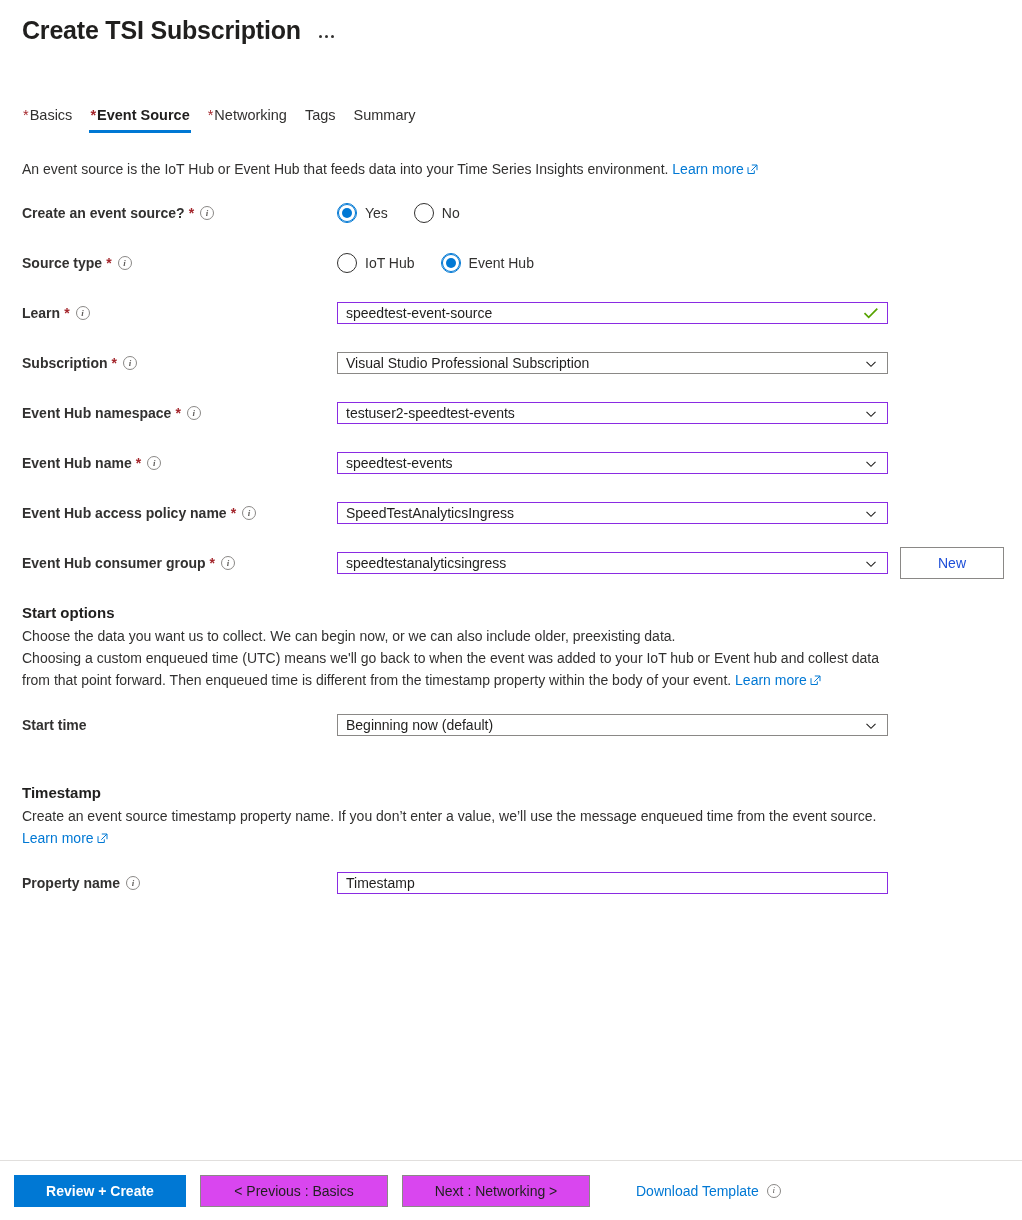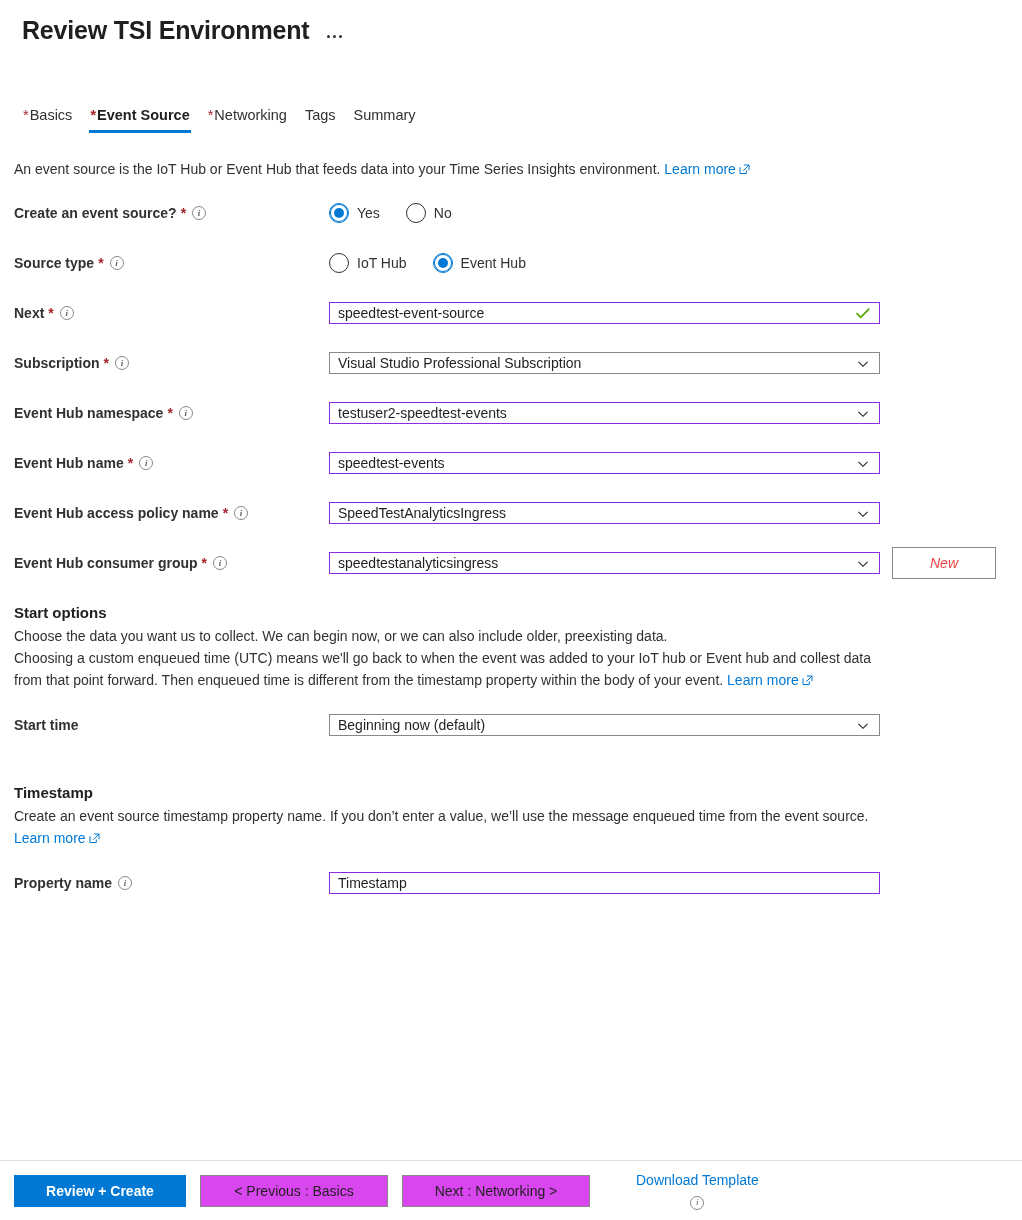--- a/index.html
+++ b/index.html
@@ -65,21 +65,21 @@
   .tab.active { font-weight: 700; color: #201f1e; }
   .tab.active::after {
     content: "";
     position: absolute;
     left: 8px; right: 8px; bottom: 0;
     height: 3px;
     background: #0078d4;
   }
 
   
-  .content { padding: 0 14px; }
+  .content { padding: 0 22px; }
 
   .intro {
     font-size: 14px;
     color: #323130;
     margin-top: 26px;
     line-height: 20px;
   }
   a.link {
     color: #0078d4;
     text-decoration: none;
@@ -163,24 +163,23 @@
     flex: none;
   }
 
   .btn-new {
     height: 32px;
     min-width: 104px;
     padding: 0 14px;
     border: 1px solid #8a8886;
     background: #fff;
     font-size: 14px;
-    color: #ef4444;
+    color: #1d4ed8;
     font-family: "Liberation Sans", sans-serif;
     cursor: pointer;
-    font-style: italic;
   }
 
   
   .section-title {
     font-size: 15px;
     font-weight: 700;
     color: #201f1e;
     margin-top: 24px;
   }
   .section-desc {
@@ -255,28 +254,27 @@
     color: #201f1e;
     border: 1px solid #8a8886;
     min-width: 188px;
   }
   .download-link {
     display: flex;
     align-items: center;
     gap: 8px;
     font-size: 14px;
     margin-left: 32px;
-    flex-direction: column;
   }
 </style>
 </head>
 <body>
 
 <div class="page-header">
-  <div class="page-title">Review TSI Environment</div>
+  <div class="page-title">Create TSI Subscription</div>
   <div class="ellipsis-menu">
     <i></i>
       <i></i>
       <i></i>
   </div>
 </div>
 
 <div class="tabs">
   <div class="tab">
     <span class="req">*</span><span>Basics</span>
@@ -341,21 +339,21 @@
         <div class="radio-opt checked">
           <span class="radio-dot"></span>
           <span>Event Hub</span>
         </div>
       </div>
     </div>
   </div>
 
   <div class="form-row">
     <div class="label">
-      <span class="txt">Next</span>
+      <span class="txt">Learn</span>
       <span class="star">*</span>
       <span class="info-icon">i</span>
     </div>
     <div class="field-area">
       <div class="field">
         <span class="value">speedtest-event-source</span>
         <span class="check"><svg width="16" height="14" viewBox="0 0 16 14">
               <path d="M1.5 7.2l4.2 4.2L14.3 2.6" fill="none" stroke="#57a300" stroke-width="1.7"></path>
             </svg></span>
       </div>

